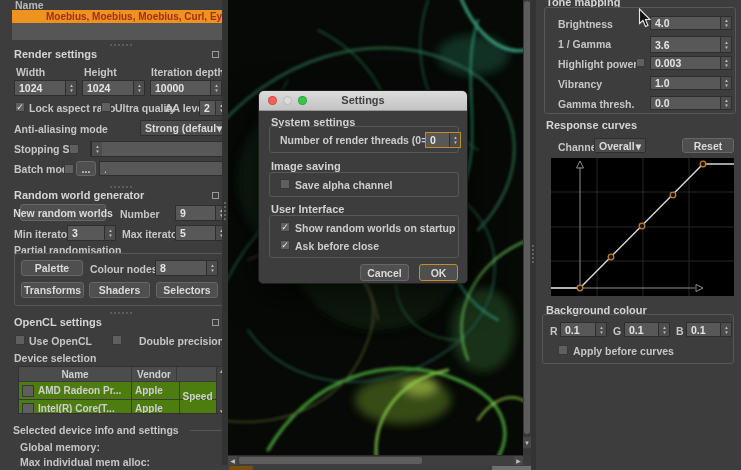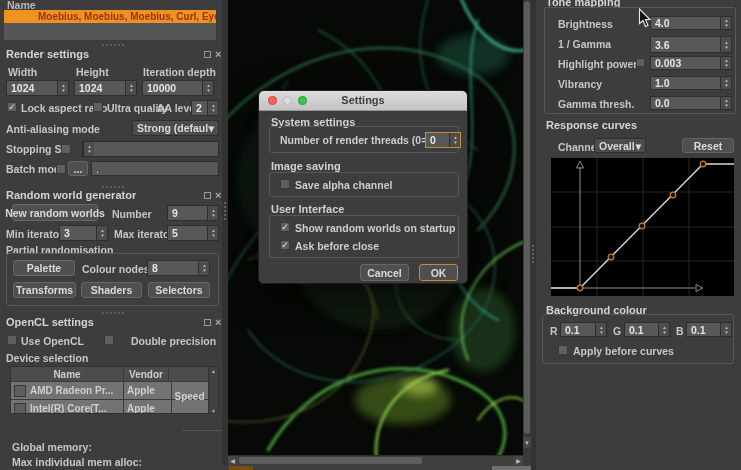--- a/index.html
+++ b/index.html
@@ -24,21 +24,21 @@
          display:flex;align-items:center;}
   .gbox{border:1px solid #585858;border-radius:3px;}
   .handle{width:22px;height:0;border-top:2px dotted #5c5c5c;}
   .vhandle{width:0;height:18px;border-left:2px dotted #646464;}
   .dock-float{width:7px;height:7px;border:1px solid #9a9a9a;}
   .dock-close{color:#aaa;font-size:11px;line-height:8px;font-weight:bold;}
   
   .tblwrap{background:#454545;border:1px solid #313131;overflow:hidden;}
   .trow{display:flex;height:15px;border-bottom:1px solid #3a3a3a;align-items:center;}
   .thead{background:#4c4c4c;height:14px;}
-  .tbody{background:#737373;height:17px;}
+  .tbody{background:#4d7c0f;height:17px;}
   .tc{font-size:10px;font-weight:bold;color:#cfcfcf;overflow:hidden;white-space:nowrap;
       border-right:1px solid #3a3a3a;height:100%;display:flex;align-items:center;}
   .thead .tc{justify-content:center;}
   .c1{width:112px;}.c2{width:44px;padding-left:3px;}.c3{width:41px;margin-top:44px;}
   .thead .c2{padding-left:0;justify-content:center;}
   .tscroll{position:absolute;right:0;top:0;width:9px;height:100%;background:#414141;border-left:1px solid #333;
            display:flex;flex-direction:column;justify-content:space-between;align-items:center;
            color:#b5b5b5;font-size:5px;line-height:6px;padding:1px 0;}
   
   .sb-arrow{background:#474747;color:#bdbdbd;font-size:6px;display:flex;align-items:center;justify-content:center;}
@@ -56,21 +56,21 @@
   .gridline{stroke:#262626;stroke-width:1;}
   .axis{stroke:#8f8f8f;stroke-width:1;fill:none;}
   .curve-line{fill:none;stroke:#d8d8d8;stroke-width:1.4;}
   .curve-pt{fill:#161310;stroke:#c07a30;stroke-width:1.3;}
 </style>
 </head>
 <body>
 
 <div id="root">
 
-  <div class="abs" style="left:4px;top:0;width:222px;height:470px;">
+  <div class="abs" style="left:12px;top:0;width:222px;height:470px;">
 
     <div class="abs lbl" style="left:3px;top:-1px;color:#b9b9b9;">Name</div>
     <div class="abs" style="left:0;top:10px;width:212px;height:30px;background:#565656;">
       <div class="abs" style="left: 0px; top: 0px; width: 212px; height: 13px; font-size: 10px; font-weight: bold; padding-left: 34px; line-height: 13px; white-space: nowrap; overflow: hidden; background-color: rgb(238, 146, 32); color: rgb(163, 49, 20);">Moebius, Moebius, Moebius, Curl, Eyefish, Moe...</div>
     </div>
 
     <div class="abs handle" style="left:98px;top:44px;"></div>
     <div class="abs sec" style="left:2px;top:48px;">Render settings</div>
     <span class="abs dock-float" style="left:200px;top:51px;"></span>
     <span class="abs dock-close" style="left:211px;top:50px;">×</span>
@@ -214,20 +214,21 @@
         </div>
         <div class="tc c2">Apple</div>
         <div class="tc c3"></div>
       </div>
       <div class="tscroll">
         <span>▲</span>
         <span>▼</span>
       </div>
     </div>
 
+    <div class="abs lbl" style="left:1px;top:424px;font-size:10.5px;">Selected device info and settings</div>
     <div class="abs" style="left:178px;top:430px;width:44px;height:1px;background:#555;"></div>
     <div class="abs lbl" style="left:8px;top:441px;">Global memory:</div>
     <div class="abs lbl" style="left:8px;top:456px;">Max individual mem alloc:</div>
   </div>
 
   <div class="abs" style="left:222px;top:0;width:6px;height:470px;background:#333;">
     <div class="abs vhandle" style="left:2px;top:202px;"></div>
   </div>
 
   <div class="abs" style="left:228px;top:0;width:295px;height:455px;background:#060905;overflow:hidden;">

